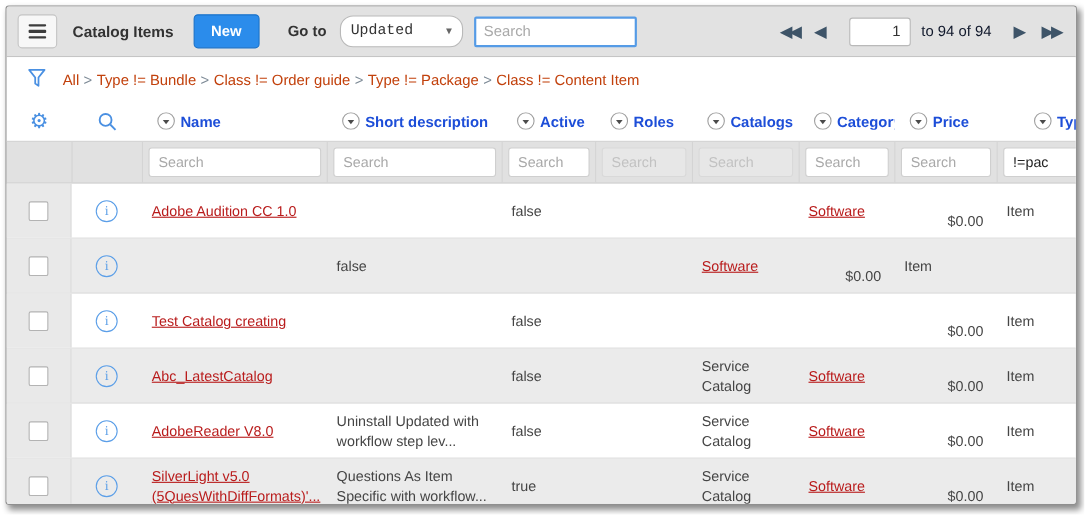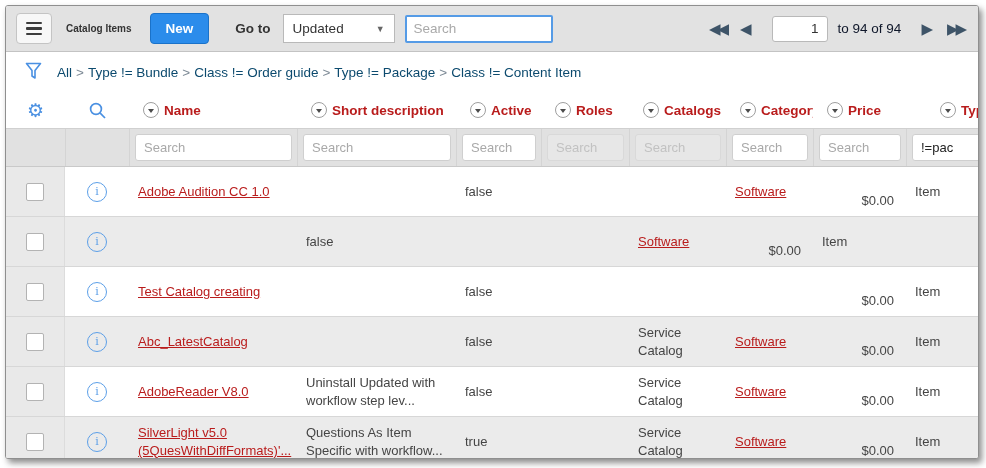--- a/index.html
+++ b/index.html
@@ -5,53 +5,53 @@
   html,body{margin:0;padding:0;background:#fff;font-family:"Liberation Sans","DejaVu Sans",sans-serif;}
   .stage{position:relative;width:986px;height:468px;background:#fff;overflow:hidden;}
   .panel{position:absolute;left:5px;top:5px;width:972px;height:452px;border:1px solid #8f8f8f;
          border-radius:3px;background:#fff;overflow:hidden;
          box-shadow:3px 4px 6px rgba(0,0,0,.45);}
 
   
   .toolbar{height:46px;background:#e2e2e2;border-bottom:1px solid #c3c3c3;display:flex;align-items:center;padding:0 10px;box-sizing:border-box;}
   .menu-btn{width:36px;height:31px;background:#f7f7f7;border:1px solid #c4c4c4;border-radius:4px;display:flex;flex-direction:column;justify-content:center;align-items:center;gap:3px;cursor:pointer;padding:0;}
   .menu-btn i{display:block;width:16px;height:2.5px;background:#3c3c3c;border-radius:1px;}
-  .tb-title{font-weight:bold;font-size:10px;color:#333;margin:0 18px 0 14px;}
+  .tb-title{font-weight:bold;font-size:14px;color:#333;margin:0 18px 0 14px;}
   .new-btn{background:#2b8ceb;color:#fff;border:1px solid #1a72c9;border-radius:4px;font-size:13.5px;font-weight:bold;padding:7px 15px;cursor:pointer;font-family:inherit;}
   .goto-label{font-weight:bold;font-size:13.5px;color:#333;margin:0 12px 0 26px;}
-  .goto-select{width:112px;height:29px;background:#fff;border:1px solid #b9b9b9;border-radius:0;display:flex;align-items:center;justify-content:space-between;padding:0 9px;font-size:13.5px;color:#333;cursor:pointer;box-sizing:border-box;}
+  .goto-select{width:112px;height:29px;background:#fff;border:1px solid #b9b9b9;border-radius:12px;display:flex;align-items:center;justify-content:space-between;padding:0 9px;font-size:13.5px;color:#333;cursor:pointer;box-sizing:border-box;font-family:Liberation Mono, monospace;}
   .goto-select .caret{font-size:9px;color:#666;}
   .tb-search{width:148px;height:28px;margin-left:10px;border:2px solid #559be6;border-radius:2px;padding:0 7px;font-size:13.5px;color:#333;font-family:inherit;outline:none;box-sizing:border-box;}
   .tb-search::placeholder{color:#a9a9a9;}
   .pager{margin-left:auto;display:flex;align-items:center;}
   .pbtn{background:none;border:none;color:#3e5468;font-size:15px;cursor:pointer;padding:2px 4px;letter-spacing:-3px;font-family:"DejaVu Sans",sans-serif;}
   .pbtn.single{letter-spacing:0;margin:0 6px;}
   .page-input{width:56px;height:26px;border:1px solid #b9b9b9;border-radius:3px;text-align:right;padding:0 8px;font-size:13.5px;color:#333;margin:0 4px 0 10px;font-family:inherit;box-sizing:border-box;}
   .prange{font-size:13.5px;color:#0f172a;margin:0 10px 0 6px;white-space:nowrap;}
 
   
   .crumb-row{height:40px;background:#fff;display:flex;align-items:center;padding:0 12px;}
   .funnel{margin:0 14px 0 6px;display:flex;align-items:center;}
   .crumbs{font-size:13.5px;white-space:nowrap;}
-  .crumb{color:#0c4a6e;text-decoration:none;cursor:pointer;}
+  .crumb{color:#c2410c;text-decoration:none;cursor:pointer;}
   .sep{color:#7d8a96;margin:0 4px;}
 
   
   .grid{display:grid;grid-template-columns:59px 64px 168px 159px 85px 88px 97px 87px 93px 110px;}
   .cell{box-sizing:border-box;}
 
   
   .header-row{height:36px;background:#fff;align-items:center;border-bottom:1px solid #d0d0d0;}
   .icon-cell{display:flex;align-items:center;justify-content:center;height:100%;}
   .gear{color:#4a90e2;font-size:19px;line-height:1;cursor:pointer;}
   .hcell{display:flex;align-items:center;padding-left:14px;cursor:pointer;overflow:hidden;white-space:nowrap;}
   .header-row .hcell:last-child{padding-left:34px;}
   .colcaret{width:14px;height:14px;border:1px solid #9e9e9e;border-radius:50%;display:inline-flex;align-items:center;justify-content:center;margin-right:5px;flex:0 0 auto;background:#fff;}
   .colcaret i{width:0;height:0;border-left:3.5px solid transparent;border-right:3.5px solid transparent;border-top:4.5px solid #4b4b4b;display:block;margin-top:1px;}
-  .hlabel{font-weight:bold;font-size:13.5px;color:#b91c1c;}
+  .hlabel{font-weight:bold;font-size:13.5px;color:#1d4ed8;}
 
   
   .filter-row{height:37px;background:#e1e1e1;align-items:center;border-bottom:1px solid #c9c9c9;}
   .fcell{display:flex;align-items:center;height:100%;border-left:1px solid #d4d4d4;padding:0 5px;}
   .fcell:first-child{border-left:none;}
   .fsearch{width:100%;height:27px;background:#fff;border:1px solid #cfcfcf;border-radius:3px;padding:0 8px;font-size:13px;color:#222;font-family:inherit;box-sizing:border-box;min-width:0;}
   .fsearch::placeholder{color:#a9a9a9;}
   .fsearch:disabled{background:#e7e7e7;border-color:#d9d9d9;}
   .fsearch:disabled::placeholder{color:#c2c2c2;}
   .fcell.type-f .fsearch{width:100px;flex:0 0 auto;}

